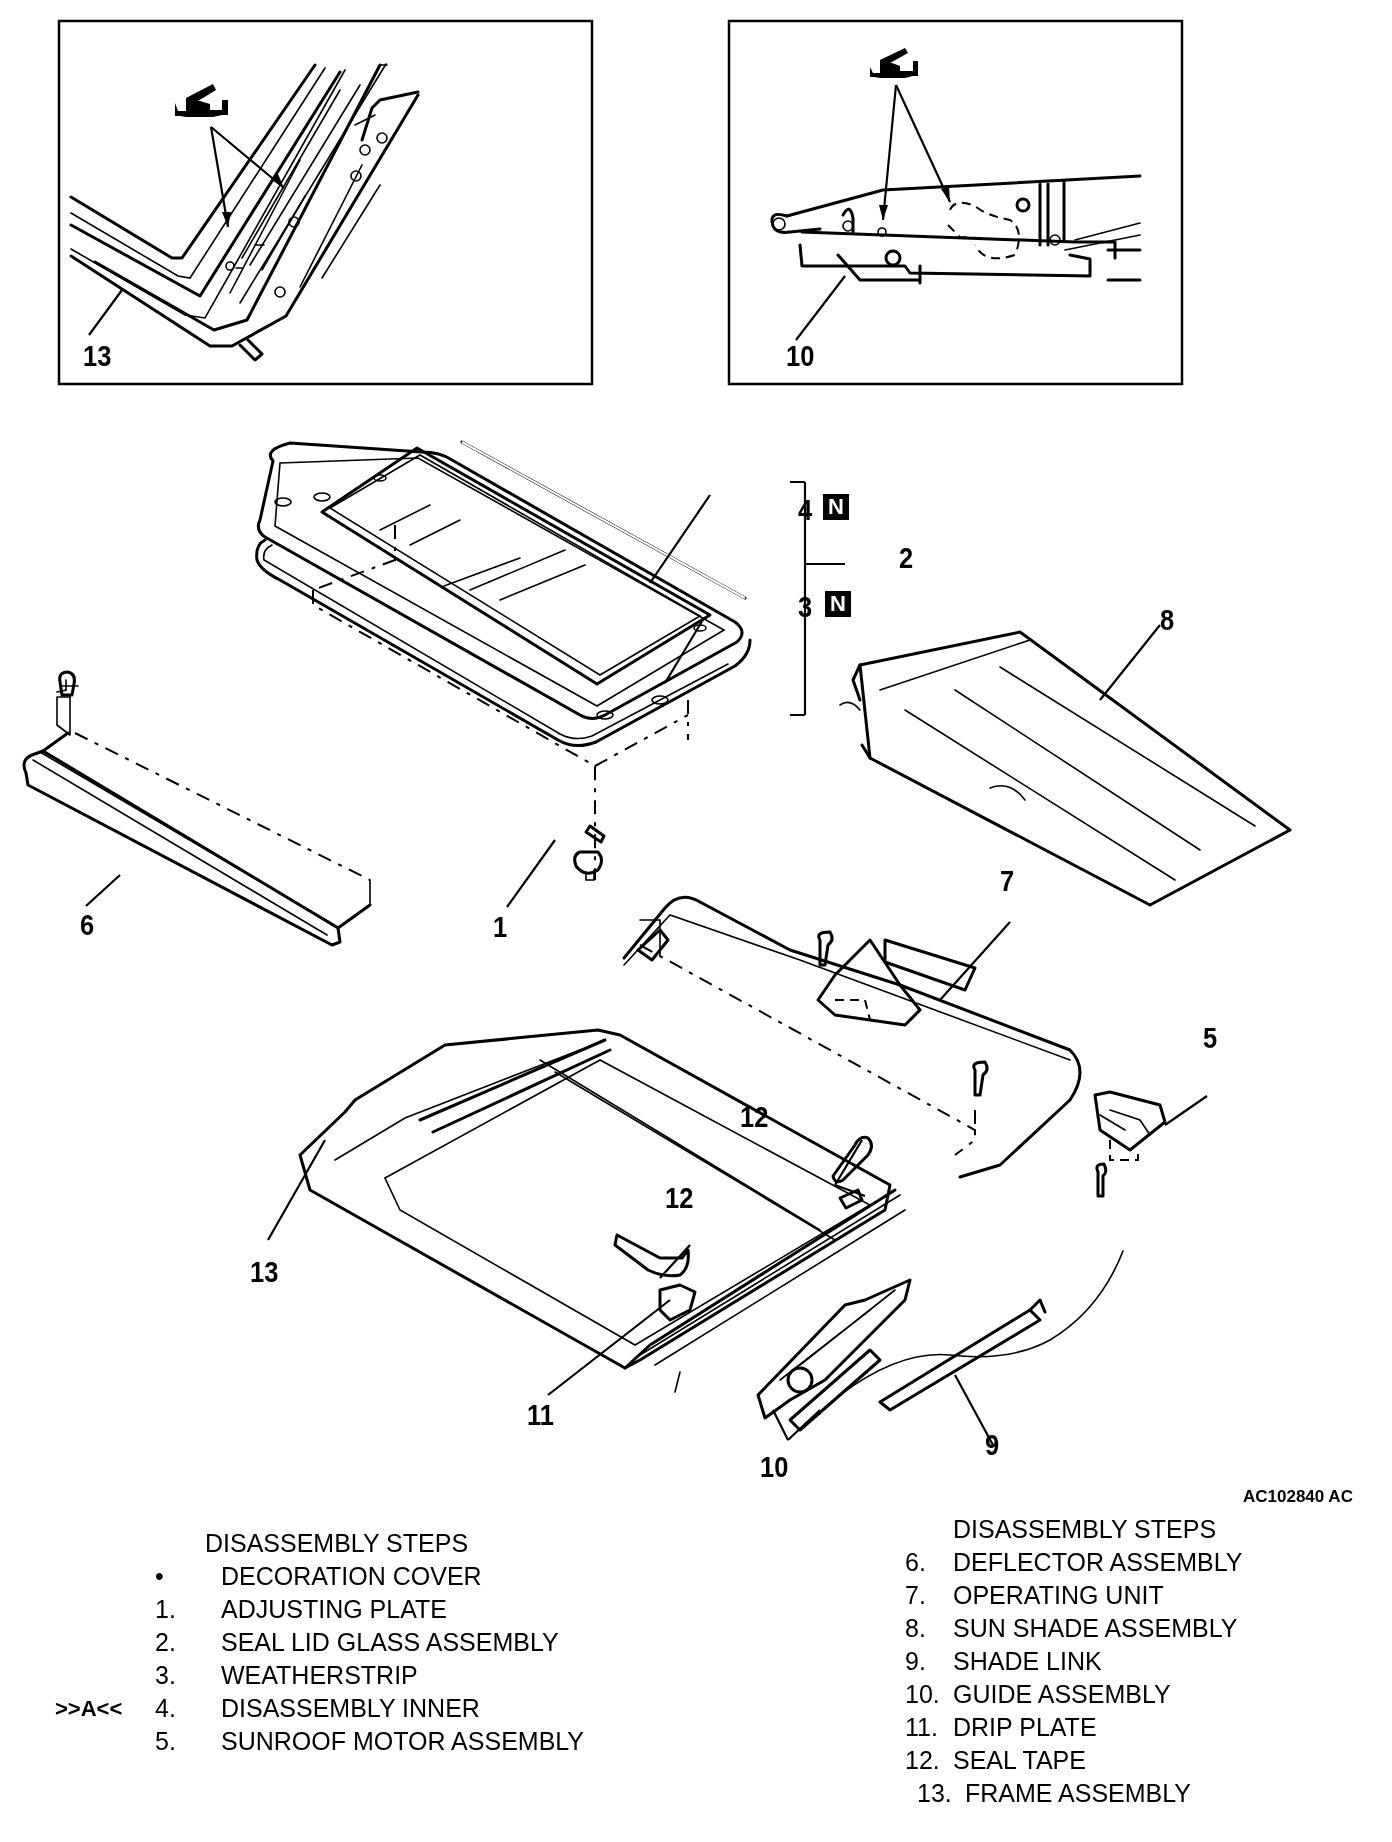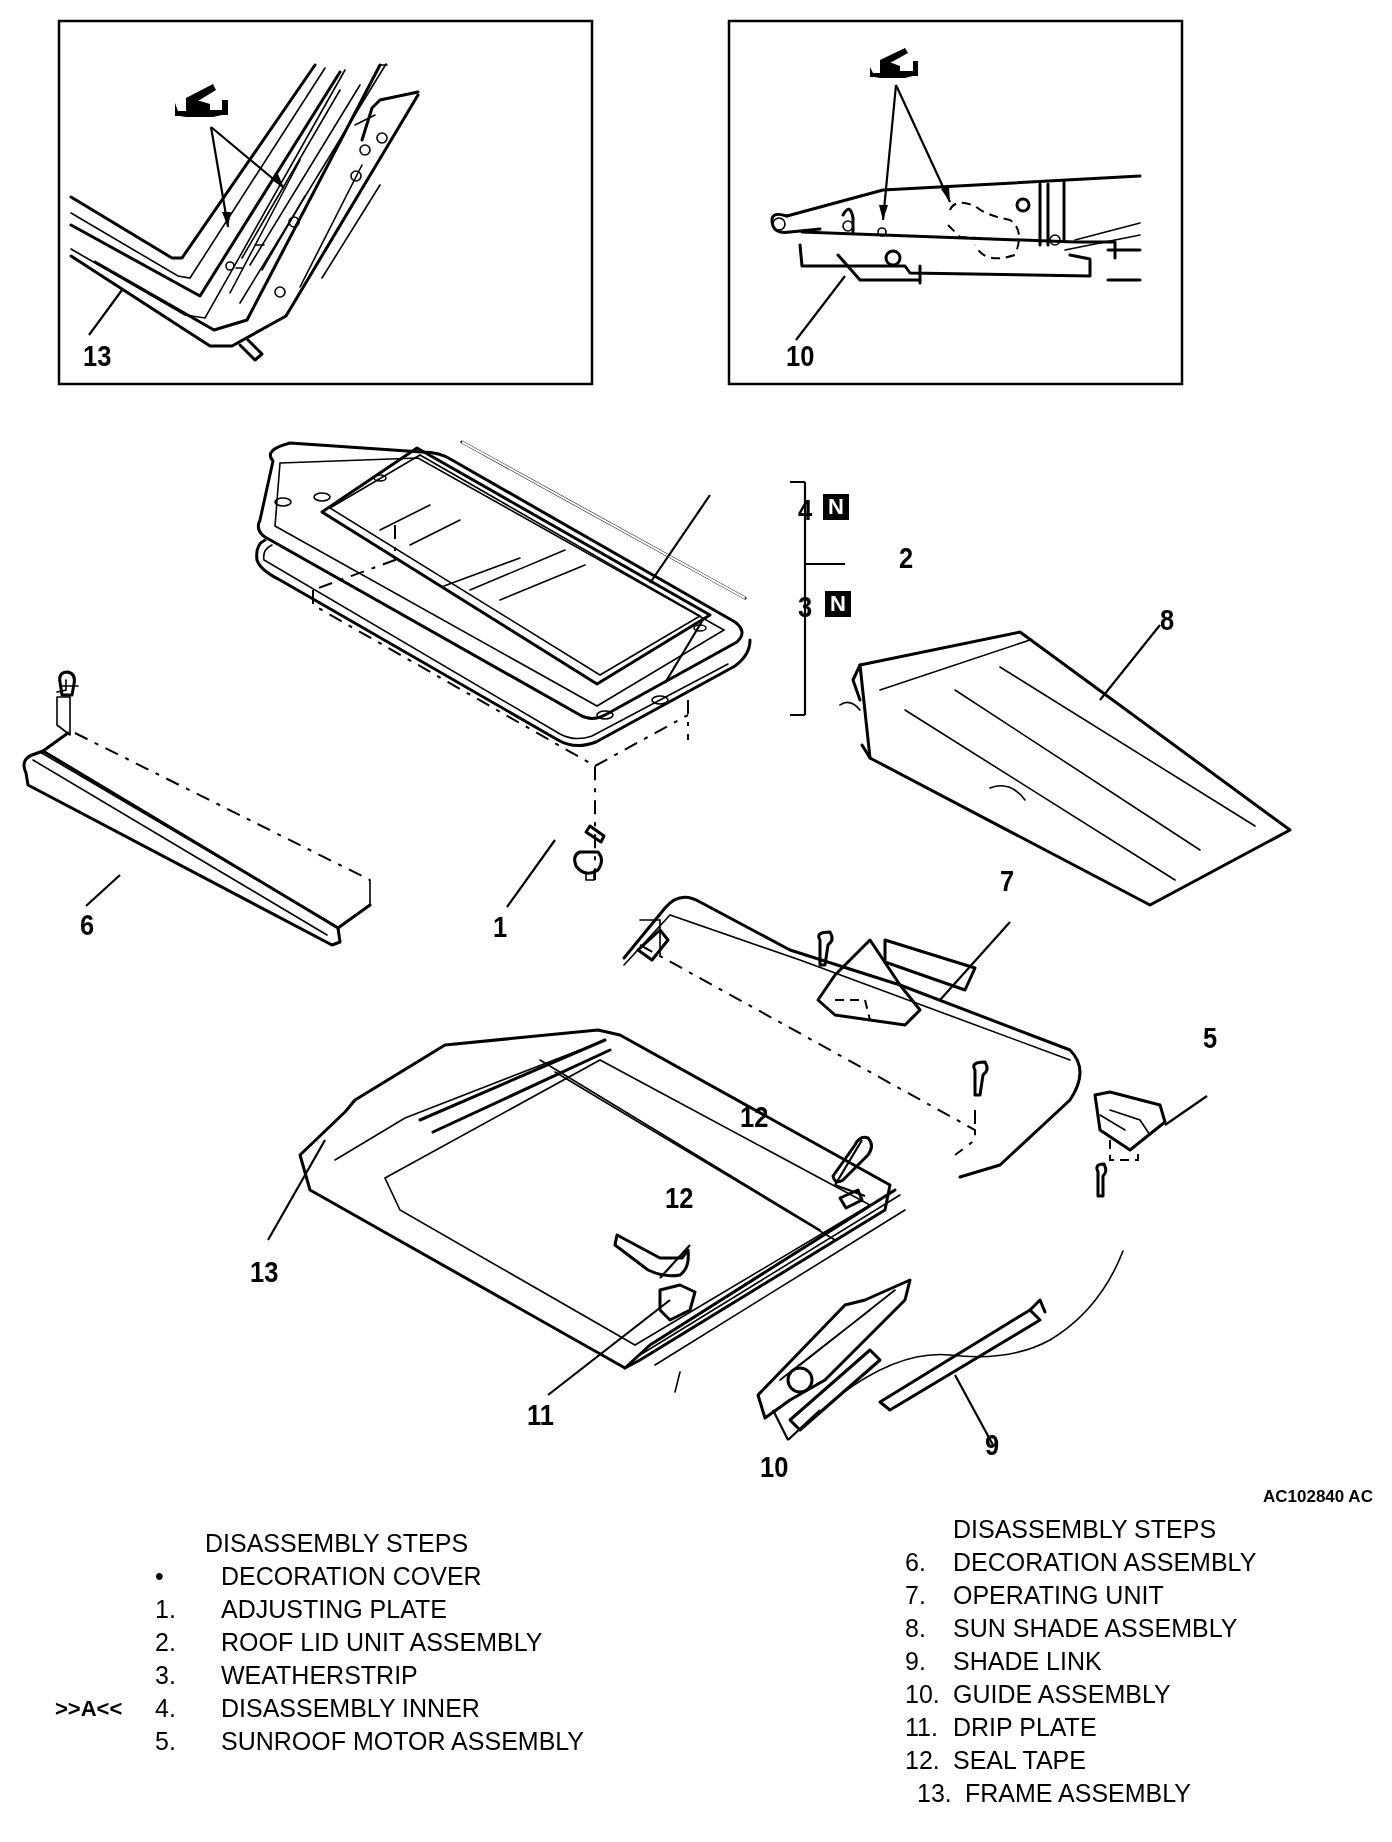--- a/index.html
+++ b/index.html
@@ -9,21 +9,21 @@
   svg.art .ln { fill:none; stroke:#000; stroke-width:3; stroke-linejoin:round; stroke-linecap:round; }
   svg.art .thin { fill:none; stroke:#000; stroke-width:1.6; stroke-linecap:round; }
   svg.art .dash { fill:none; stroke:#000; stroke-width:2; stroke-dasharray:14 8 4 8; }
   svg.art .dash2 { fill:none; stroke:#000; stroke-width:2; stroke-dasharray:9 6; }
   svg.art .lead { fill:none; stroke:#000; stroke-width:2.2; }
   svg.art .fill { fill:#000; stroke:none; }
   .callout { position:absolute; font-weight:bold; font-size:30px; line-height:1;
              font-family:"Liberation Sans", sans-serif; transform:scaleX(0.85); transform-origin:left top; }
   .nbadge { position:absolute; width:26px; height:26px; background:#000; color:#fff;
             font-weight:bold; font-size:22px; line-height:26px; text-align:center; }
-  .figid { position:absolute; left:1243px; top:1487px; font-weight:bold; font-size:17px;margin-left:20px; }
+  .figid { position:absolute; left:1243px; top:1487px; font-weight:bold; font-size:17px; }
   .steps { position:absolute; font-size:25px; line-height:33px; }
   .steps .hd { font-weight:normal; }
   .steps .row { position:relative; white-space:nowrap; }
   .steps .num { position:absolute; }
   .steps .marker { position:absolute; font-weight:bold; font-size:22px; }
   #stepsL { left:155px; top:1527px; width:560px; }
   #stepsL .num { left:0; }
   #stepsL .txt { position:absolute; left:66px; }
   #stepsL .hd { position:absolute; left:50px; }
   #stepsL .marker { left:-100px; }
@@ -257,21 +257,21 @@
   <div class="row" style="height:33px;">
     <span class="num">•</span>
     <span class="txt">DECORATION COVER</span>
   </div>
   <div class="row" style="height:33px;">
     <span class="num">1.</span>
     <span class="txt">ADJUSTING PLATE</span>
   </div>
   <div class="row" style="height:33px;">
     <span class="num">2.</span>
-    <span class="txt">ROOF LID UNIT ASSEMBLY</span>
+    <span class="txt">SEAL LID GLASS ASSEMBLY</span>
   </div>
   <div class="row" style="height:33px;">
     <span class="num">3.</span>
     <span class="txt">WEATHERSTRIP</span>
   </div>
   <div class="row" style="height:33px;">
     <span class="marker">&gt;&gt;A&lt;&lt;</span>
     <span class="num">4.</span>
     <span class="txt">DISASSEMBLY INNER</span>
   </div>
@@ -280,21 +280,21 @@
     <span class="txt">SUNROOF MOTOR ASSEMBLY</span>
   </div>
 </div>
 
 <div class="steps" id="stepsR">
   <div class="row" style="height:33px;">
     <span class="hd">DISASSEMBLY STEPS</span>
   </div>
   <div class="row" style="height:33px;">
     <span class="num">6.</span>
-    <span class="txt">DECORATION ASSEMBLY</span>
+    <span class="txt">DEFLECTOR ASSEMBLY</span>
   </div>
   <div class="row" style="height:33px;">
     <span class="num">7.</span>
     <span class="txt">OPERATING UNIT</span>
   </div>
   <div class="row" style="height:33px;">
     <span class="num">8.</span>
     <span class="txt">SUN SHADE ASSEMBLY</span>
   </div>
   <div class="row" style="height:33px;">

